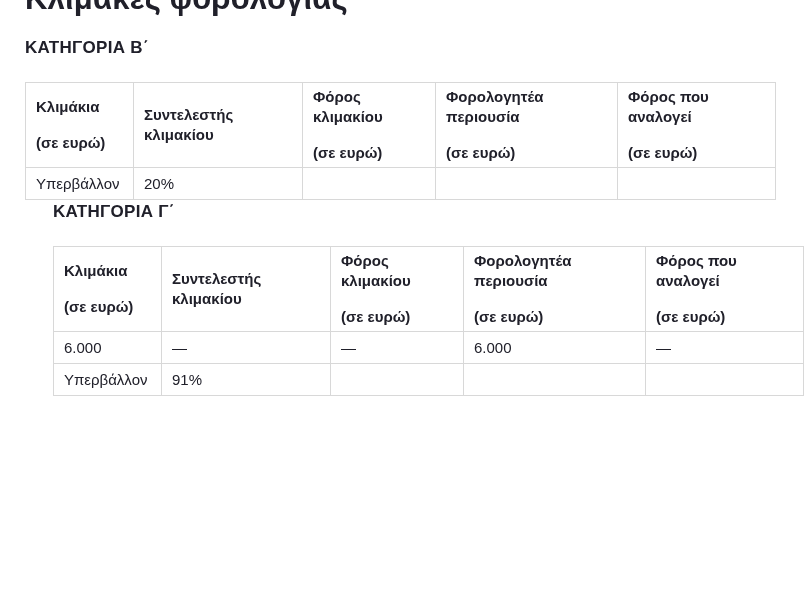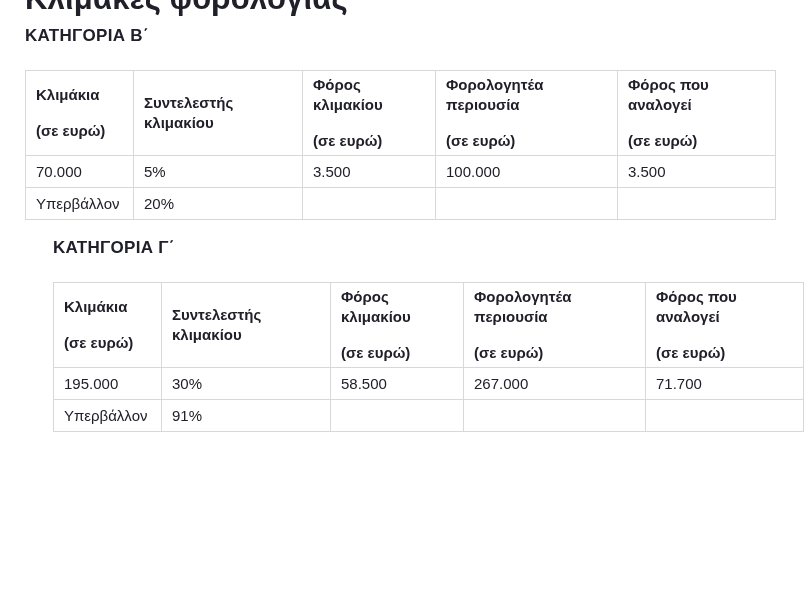--- a/index.html
+++ b/index.html
@@ -22,22 +22,22 @@
     padding-right:25px;
   }
   h1.page-title{
     margin:-19px 0 0 0;
     font-size:31px;
     line-height:36px;
     font-weight:700;
     letter-spacing:0.2px;
     white-space:nowrap;
   }
-  .section{margin-top:9px;}
-  .section.second{margin-top:18px;padding-left:28px;}
+  .section{margin-top:21px;}
+  .section.second{margin-top:2px;padding-left:28px;}
   h2.category-heading{
     margin:0 0 24px 0;
     font-size:17px;
     line-height:20px;
     font-weight:700;
     letter-spacing:0.3px;
   }
   table.tax-table{
     border-collapse:collapse;
     table-layout:fixed;
@@ -103,27 +103,20 @@
               <div class="h-line h-sub">(σε ευρώ)</div>
             </th>
             <th>
               <div class="h-line">Φόρος που αναλογεί</div>
               <div class="h-line h-sub">(σε ευρώ)</div>
             </th>
           </tr>
         </thead>
       <tbody>
           <tr>
-            <td>70.000</td>
-            <td>5%</td>
-            <td>3.500</td>
-            <td>100.000</td>
-            <td>3.500</td>
-          </tr>
-          <tr>
             <td>Υπερβάλλον</td>
             <td>20%</td>
             <td></td>
             <td></td>
             <td></td>
           </tr>
         </tbody>
     </table>
   </section>
 
@@ -155,25 +148,25 @@
               <div class="h-line h-sub">(σε ευρώ)</div>
             </th>
             <th>
               <div class="h-line">Φόρος που αναλογεί</div>
               <div class="h-line h-sub">(σε ευρώ)</div>
             </th>
           </tr>
         </thead>
       <tbody>
           <tr>
-            <td>195.000</td>
-            <td>30%</td>
-            <td>58.500</td>
-            <td>267.000</td>
-            <td>71.700</td>
+            <td>6.000</td>
+            <td>—</td>
+            <td>—</td>
+            <td>6.000</td>
+            <td>—</td>
           </tr>
           <tr>
             <td>Υπερβάλλον</td>
             <td>91%</td>
             <td></td>
             <td></td>
             <td></td>
           </tr>
         </tbody>
     </table>

